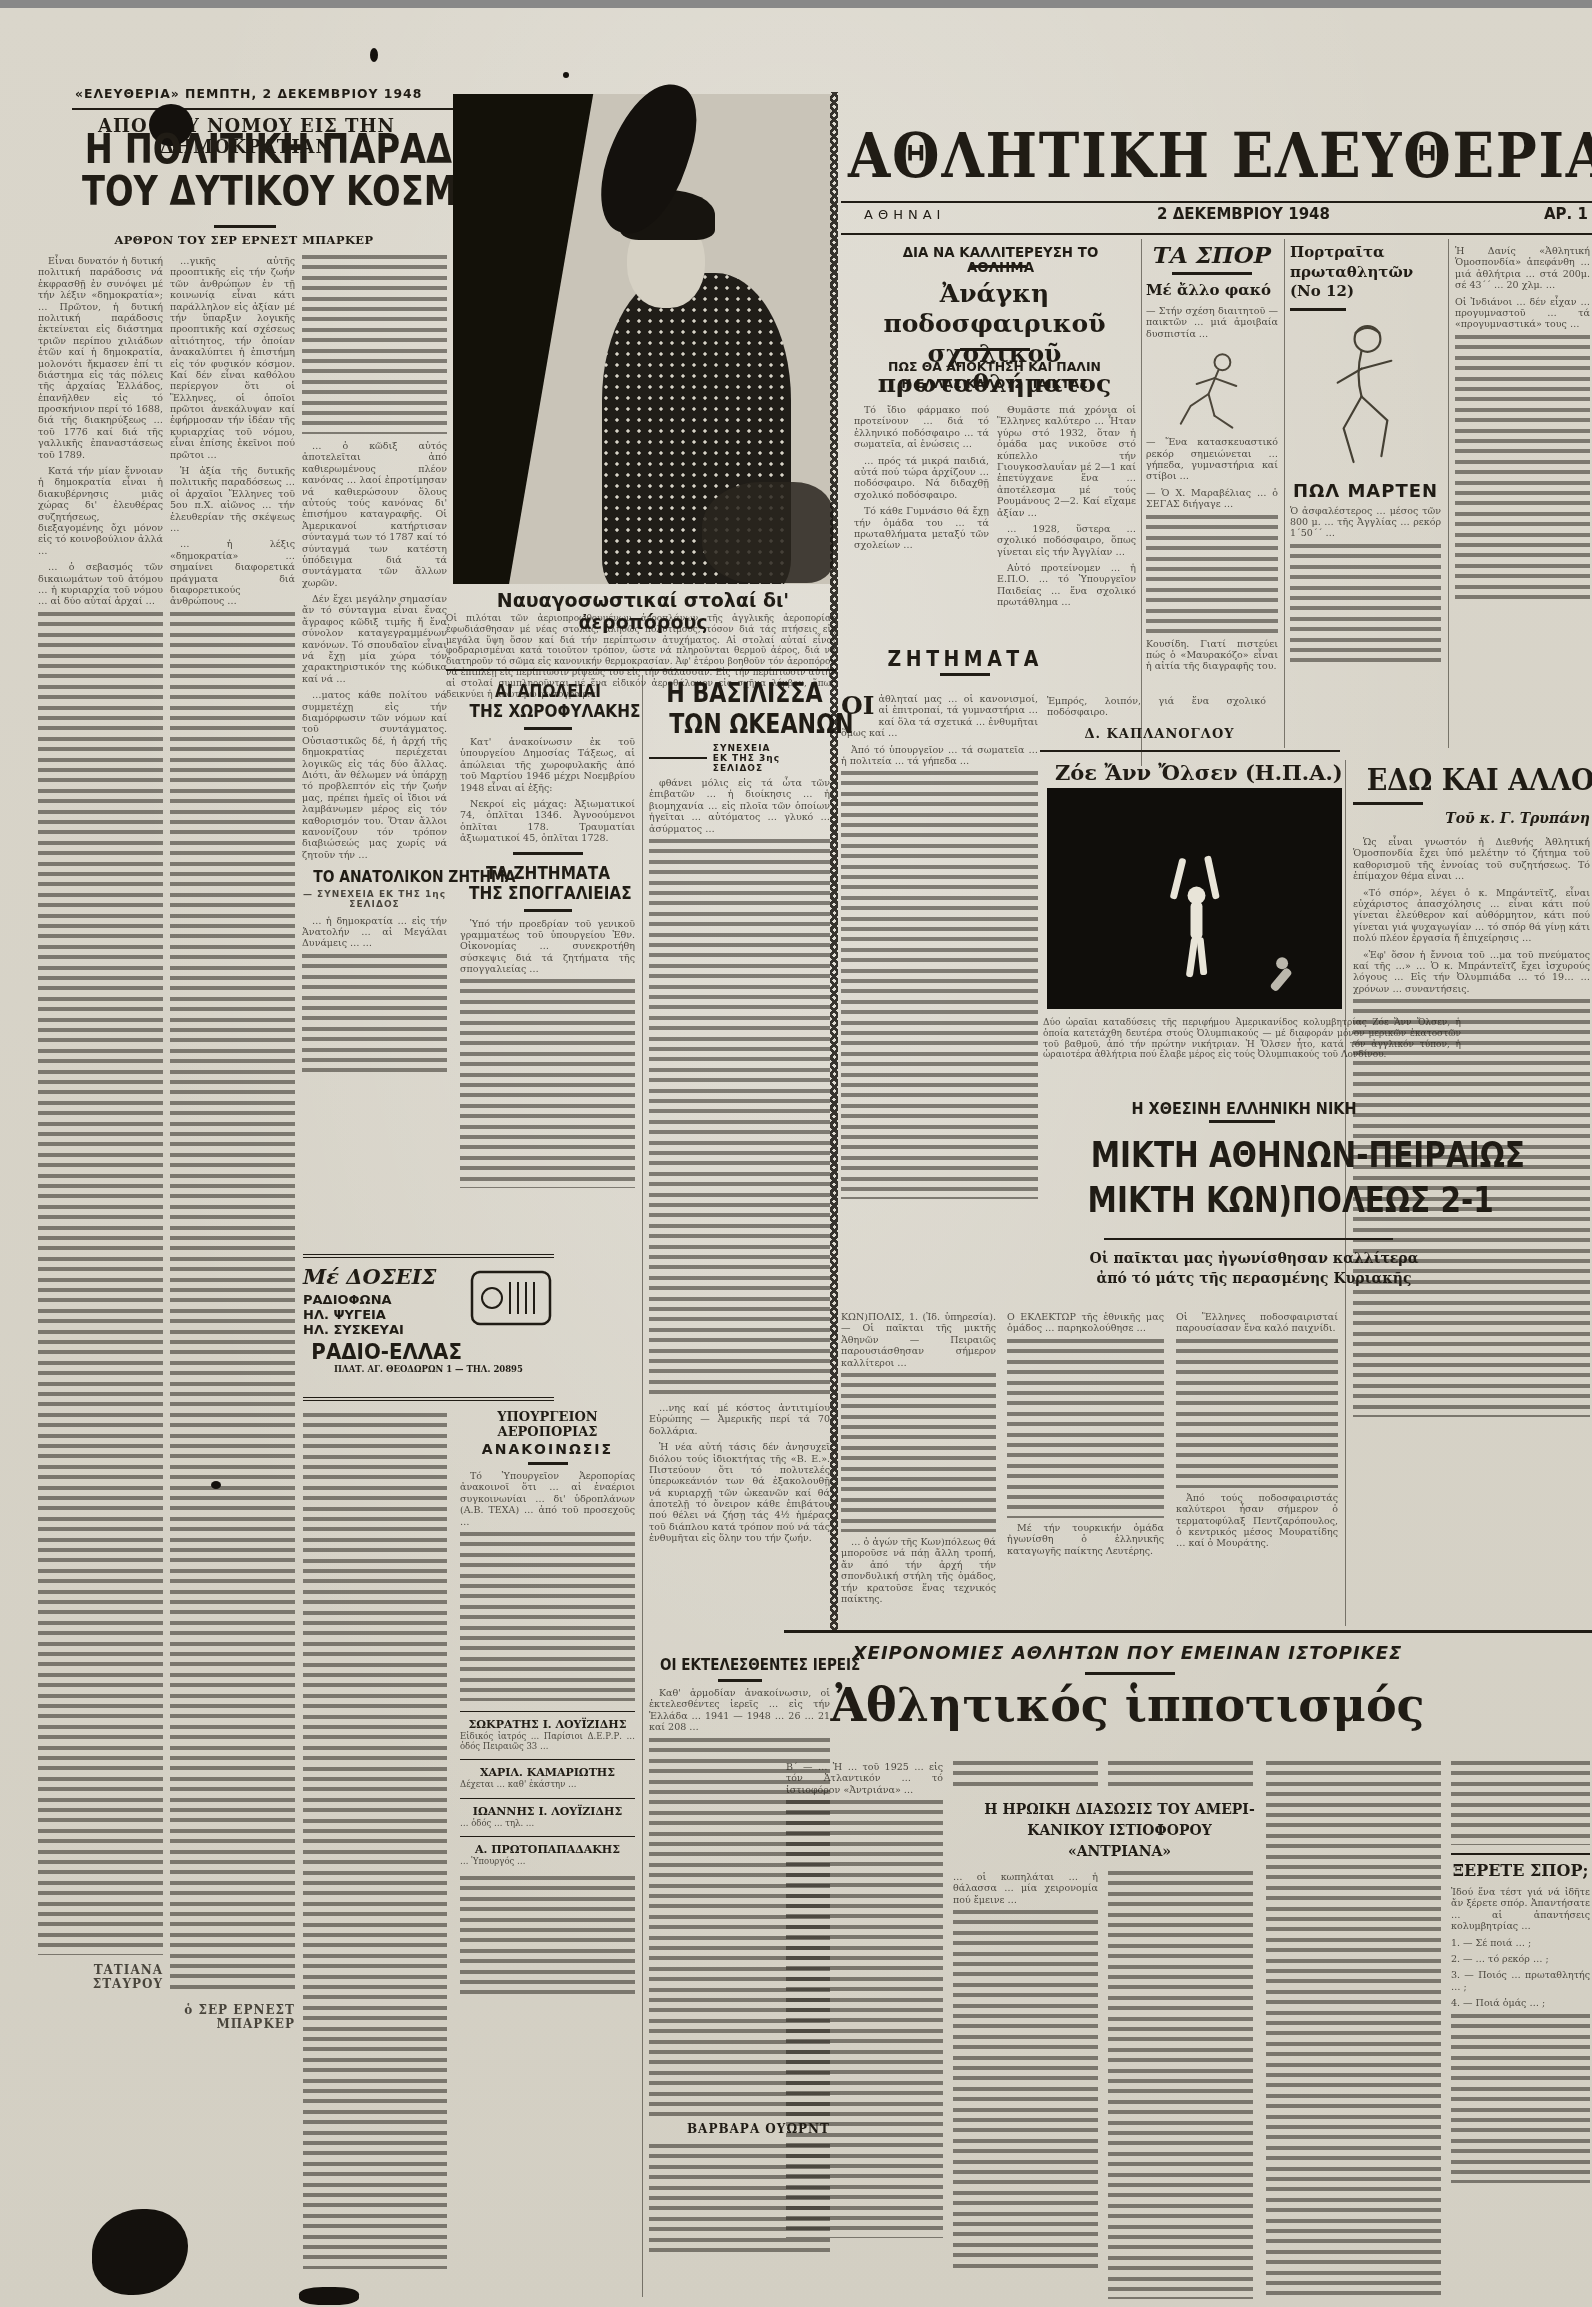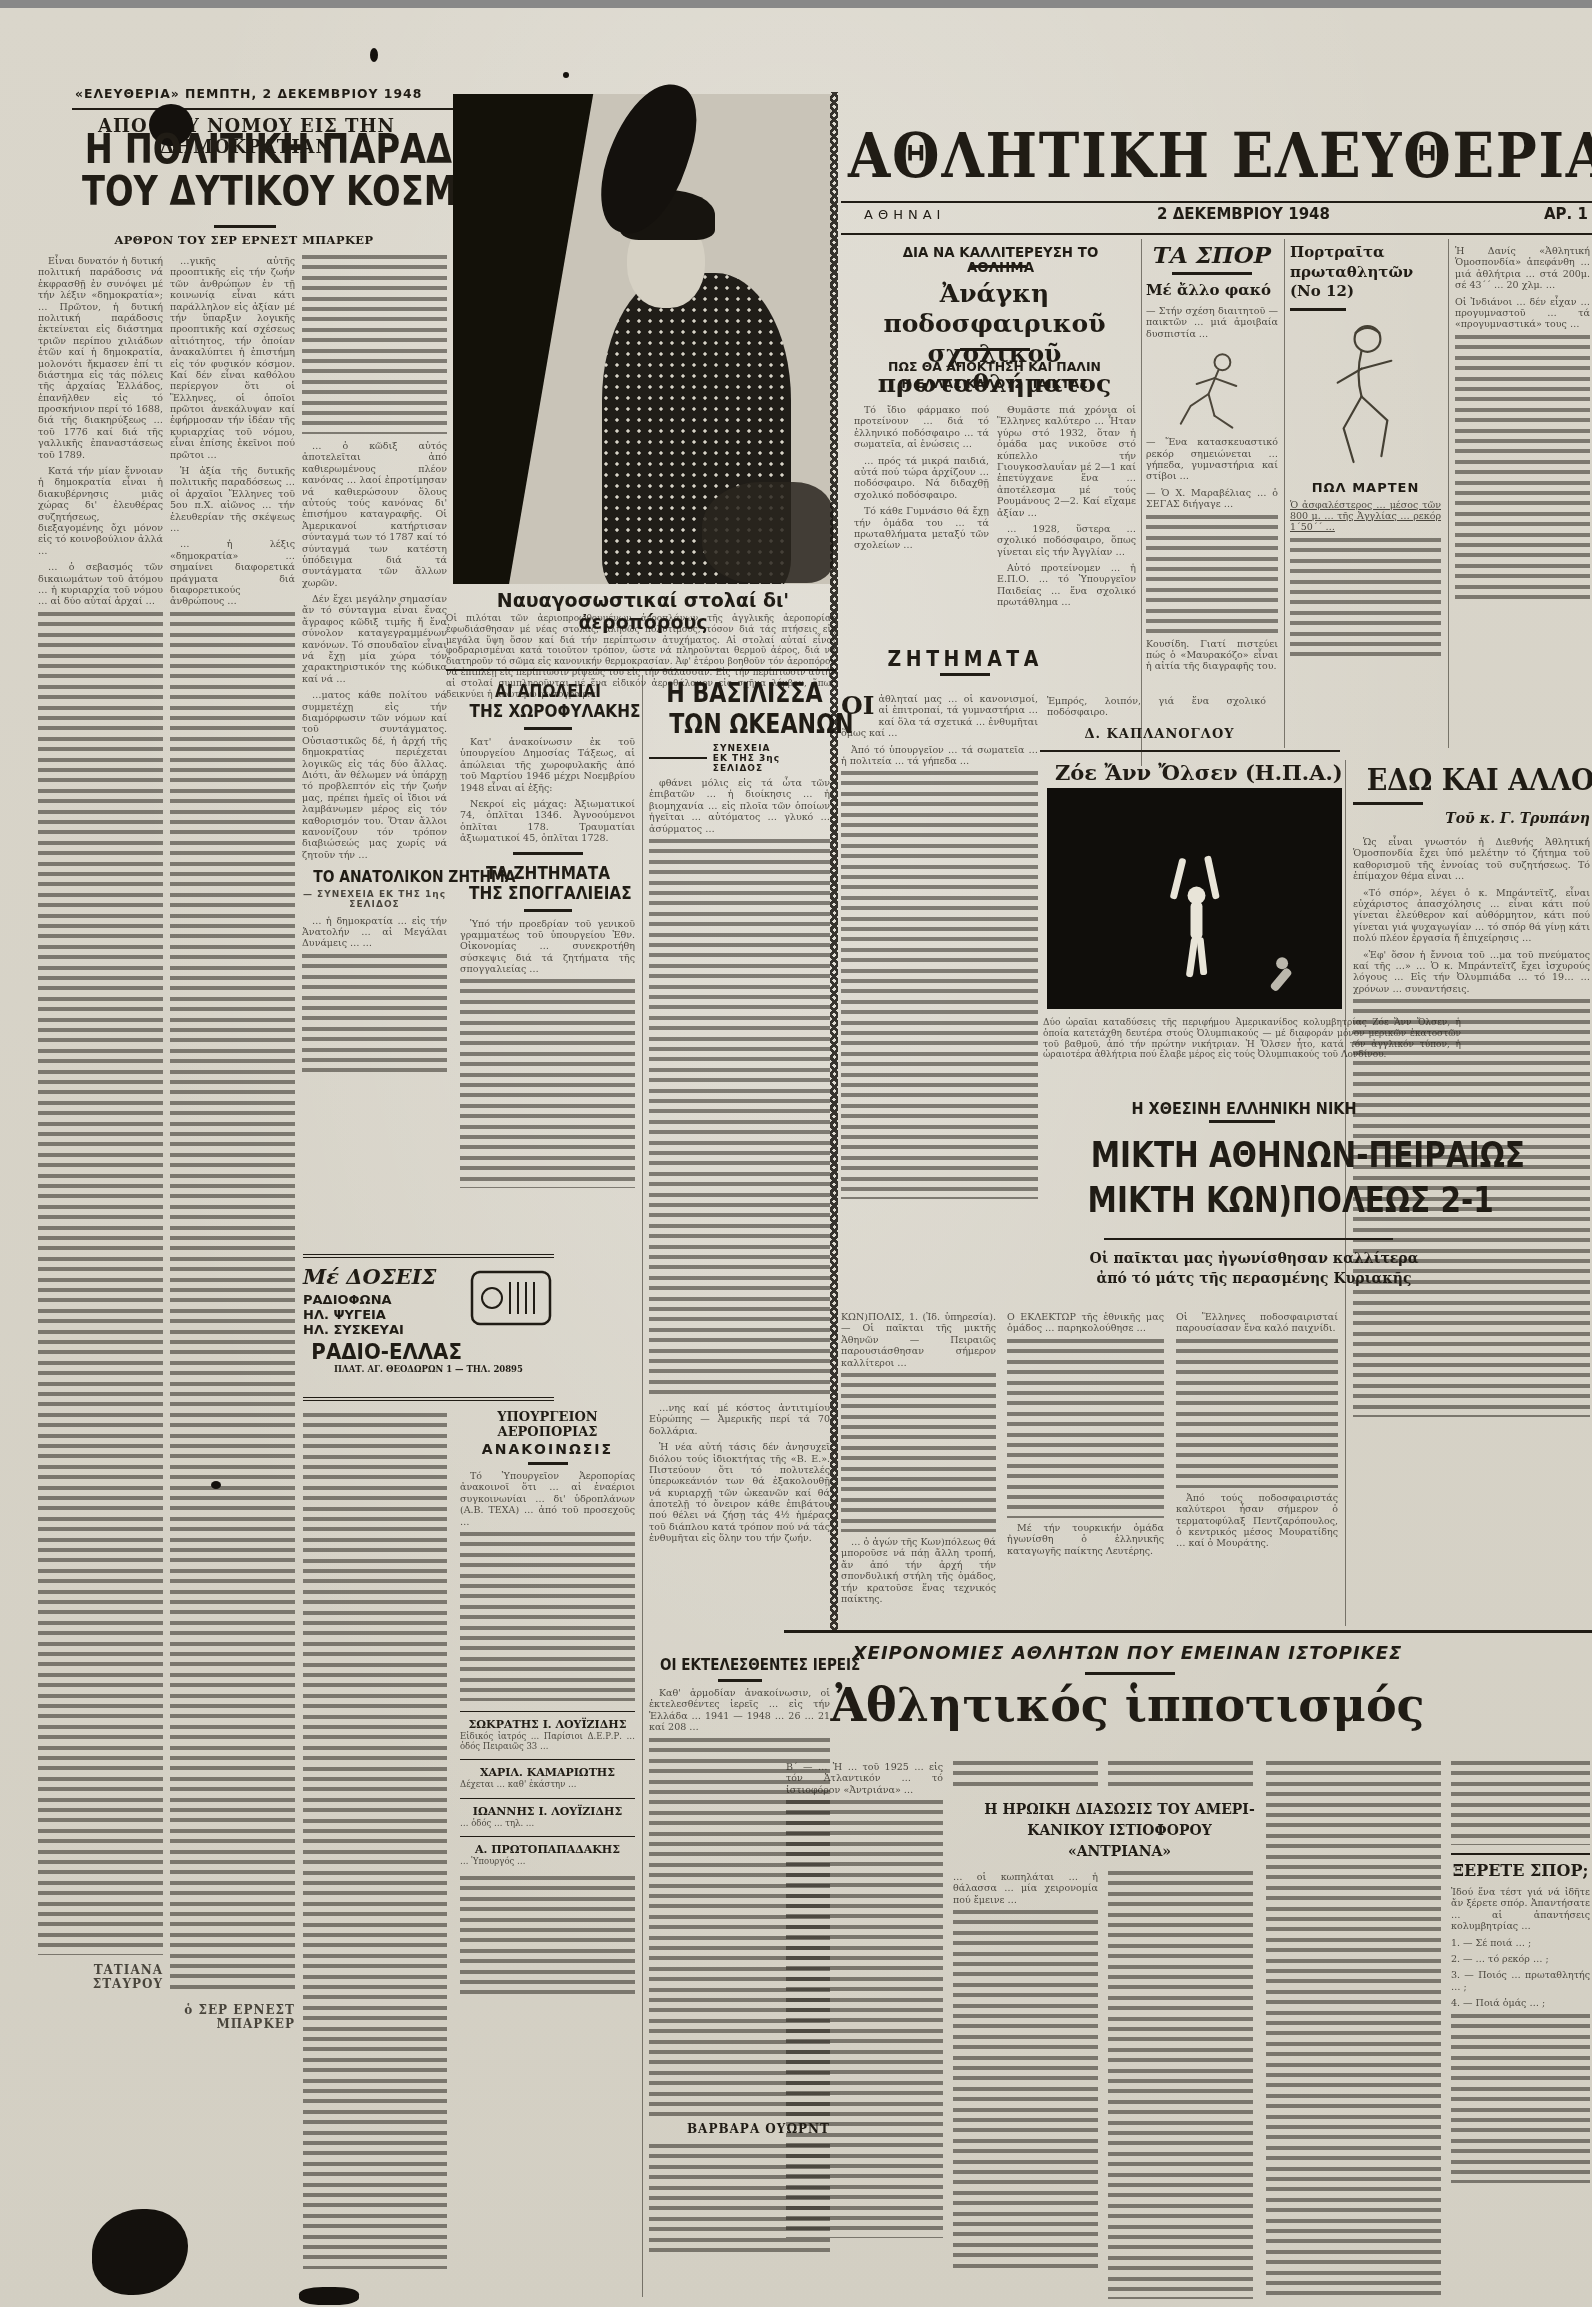--- a/index.html
+++ b/index.html
@@ -350,22 +350,22 @@
       <g fill="none" stroke="#454034" stroke-width="2.2" stroke-linecap="round">
         <circle cx="72" cy="22" r="13"></circle>
         <path d="M66 34 Q60 58 66 80"></path>
         <path d="M66 52 L96 44"></path>
         <path d="M66 52 L42 66"></path>
         <path d="M66 80 L92 104 L86 140"></path>
         <path d="M66 80 L48 112 L58 146"></path>
         <path d="M60 16 Q72 6 84 16"></path>
       </g>
     </svg>
-    <div class="center sansbold" style="font-size:13px;letter-spacing:1px;margin-top:4px;">ΠΩΛ ΜΑΡΤΕΝ</div>
-    <div class="body" style="margin-top:4px;text-decoration:underline;">
+    <div class="center sansbold" style="font-size:18px;letter-spacing:1px;margin-top:4px;">ΠΩΛ ΜΑΡΤΕΝ</div>
+    <div class="body" style="margin-top:4px;">
       <div class="p" style="text-indent:0;">Ὁ ἀσφαλέστερος … μέσος τῶν 800 μ. … τῆς Ἀγγλίας … ρεκόρ 1΄50΄΄ …</div>
       <div class="greek" style="height:119px;"></div>
     </div>
   </div>
 
   <div class="abs vline" style="left:1448px;top:231px;height:509px;"></div>
   <div class="abs body" style="left:1455px;top:237px;width:135px;height:502px;">
     <div class="p itemdash" style="text-indent:0;">Ἡ Δανίς «Ἀθλητική Ὁμοσπονδία» ἀπεφάνθη … μιά ἀθλήτρια … στά 200μ. σέ 43΄΄ … 20 χλμ. …</div>
     <div class="p itemdash" style="text-indent:0;">Οἱ Ἰνδιάνοι … δέν εἶχαν … προγυμναστοῦ … τά «προγυμναστικά» τους …</div>
     <div class="greek" style="height:269px;"></div>

